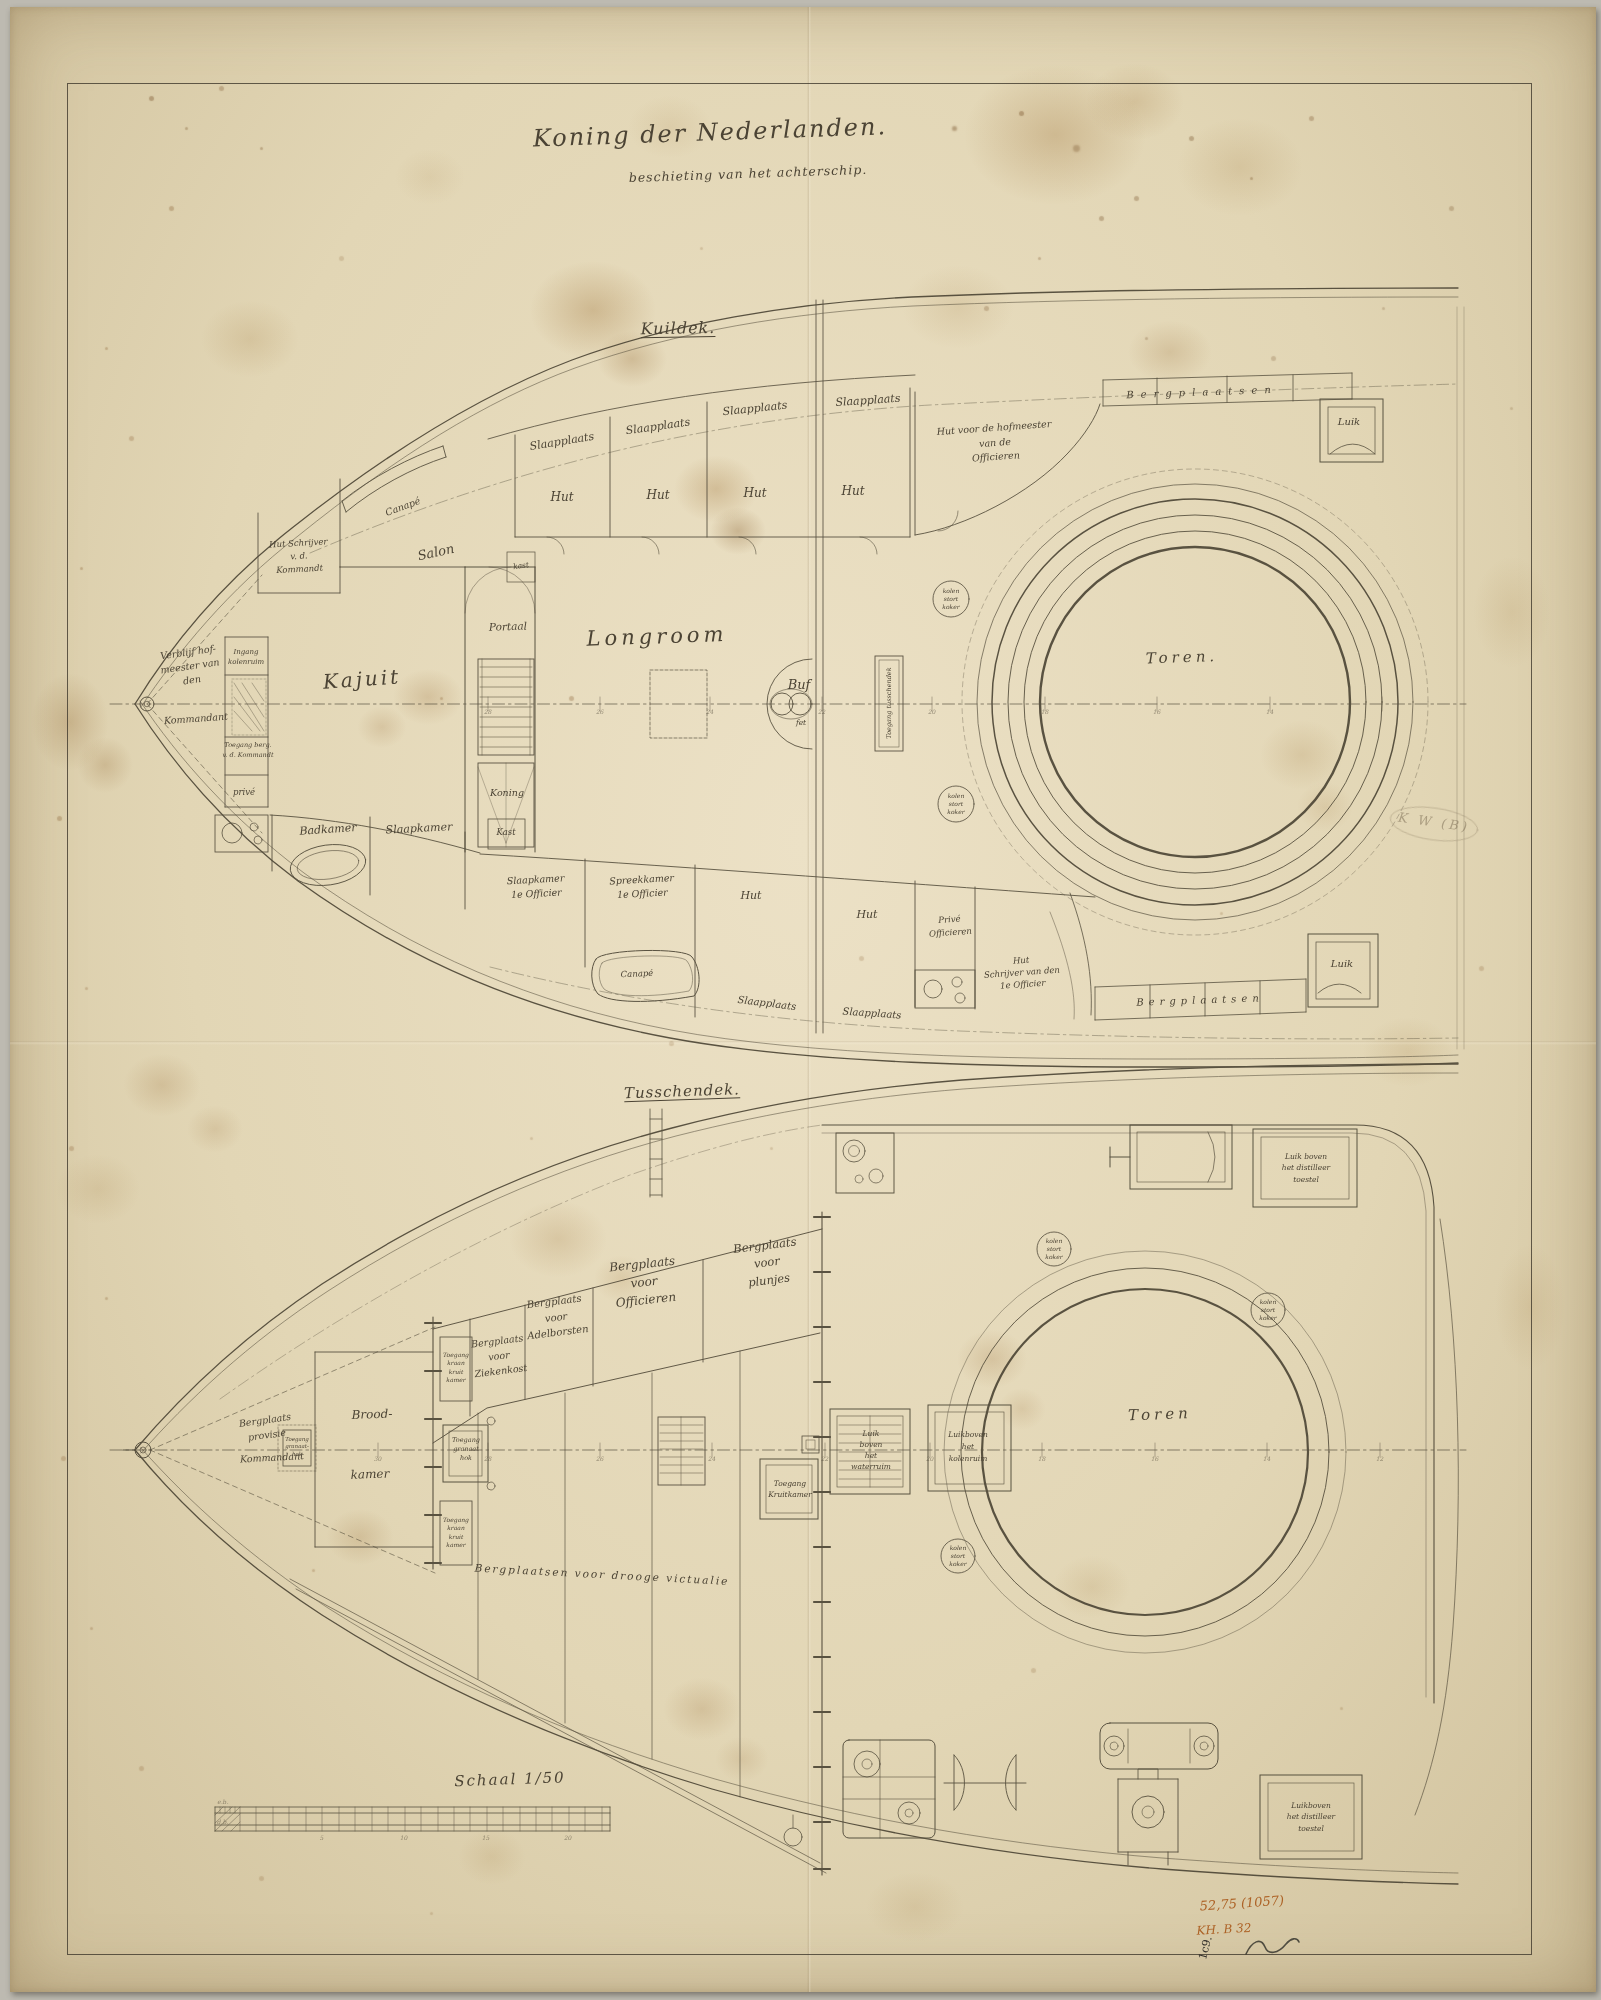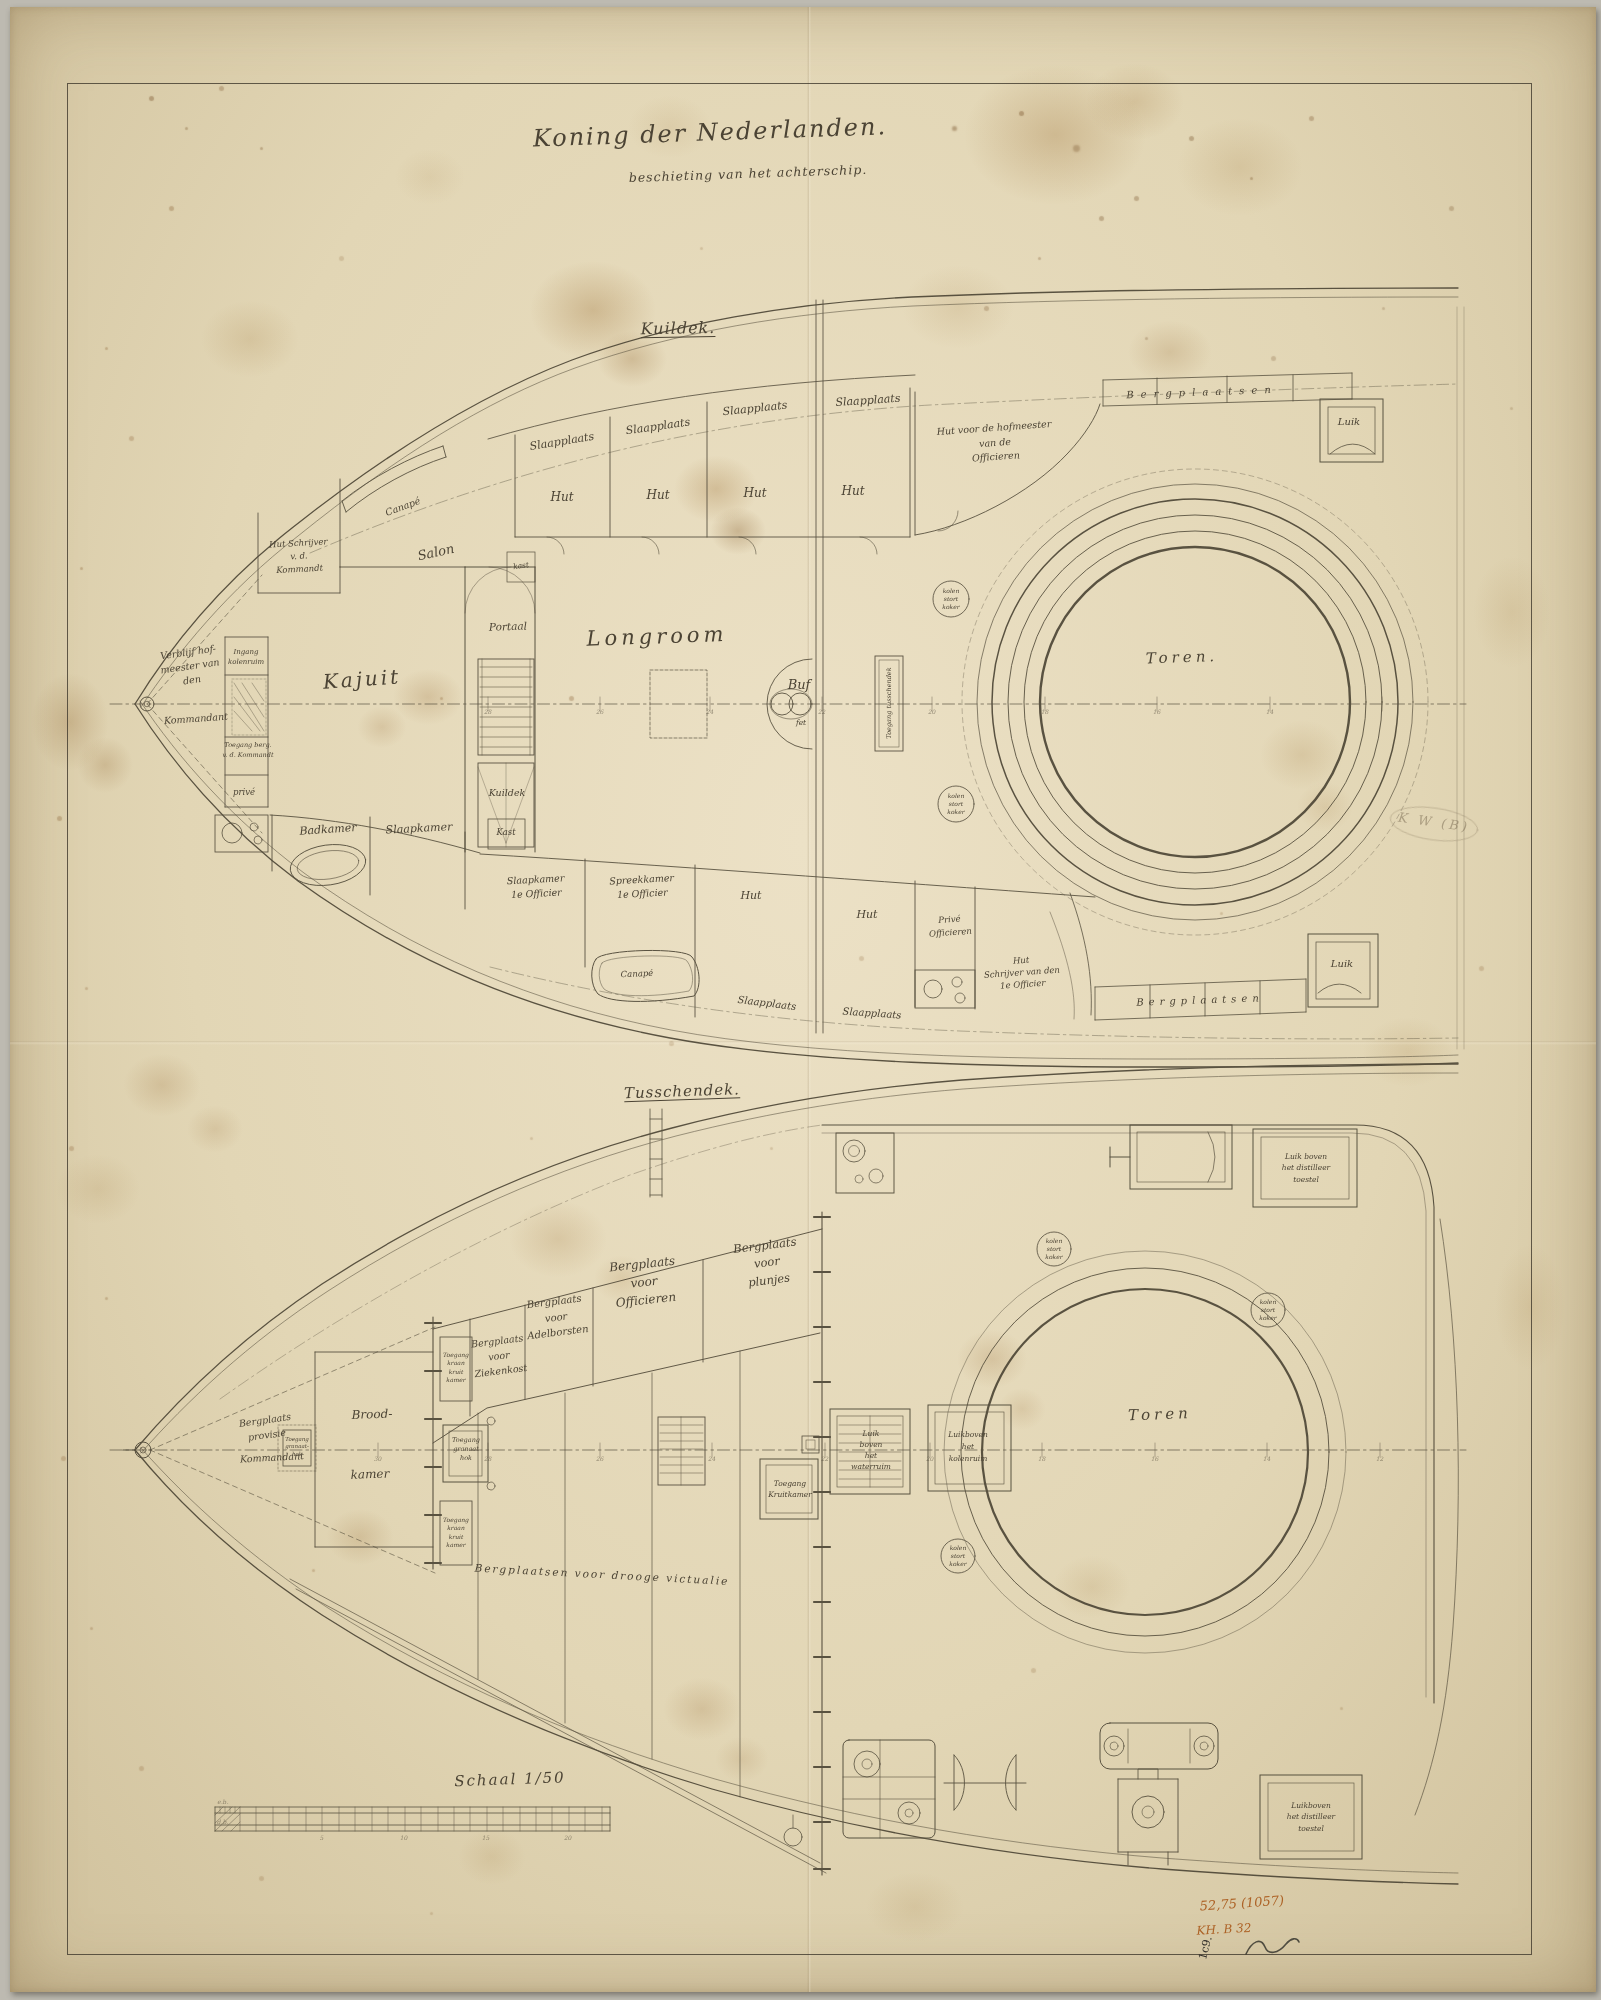--- a/index.html
+++ b/index.html
@@ -291,21 +291,21 @@
 den</span>
         <span class="lbl" style="left: 186px; top: 712px; font-size: 9.5px; --r: -4deg;">Kommandant</span>
         <span class="lbl" style="left: 236px; top: 651px; font-size: 7px; line-height: 1.4; --r: 0deg;">Ingang
 kolenruim</span>
         <span class="lbl" style="left: 238px; top: 744px; font-size: 6.5px; line-height: 1.5; --r: 0deg;">Toegang berg.
 v. d. Kommandt</span>
         <span class="lbl" style="left: 234px; top: 786px; font-size: 8.5px; --r: 0deg;">privé</span>
         <span class="lbl" style="left: 352px; top: 672px; font-size: 20px; letter-spacing: 3px; --r: -4deg;">Kajuit</span>
         <span class="lbl" style="left: 511px; top: 559px; font-size: 7.5px; --r: -8deg;">kast</span>
         <span class="lbl" style="left: 498px; top: 620px; font-size: 10.5px; --r: -2deg;">Portaal</span>
-        <span class="lbl" style="left: 497px; top: 786px; font-size: 9.5px; --r: 0deg;">Kuildek</span>
+        <span class="lbl" style="left: 497px; top: 786px; font-size: 9.5px; --r: 0deg;">Koning</span>
         <span class="lbl" style="left: 647px; top: 630px; font-size: 21px; letter-spacing: 4px; --r: -2deg;">Longroom</span>
         <span class="lbl" style="left: 789px; top: 678px; font-size: 13px; --r: 0deg;">Buf</span>
         <span class="lbl" style="left: 791px; top: 716px; font-size: 7.5px; --r: 0deg;">fet</span>
         <span class="lbl" style="left: 879px; top: 696px; font-size: 6.5px; --r: -90deg;">Toegang tusschendek</span>
         <span class="lbl" style="left: 941px; top: 592px; font-size: 6px; line-height: 1.3; --r: 0deg;">kolen
 stort
 koker</span>
         <span class="lbl" style="left: 946px; top: 797px; font-size: 6px; line-height: 1.3; --r: 0deg;">kolen
 stort
 koker</span>

